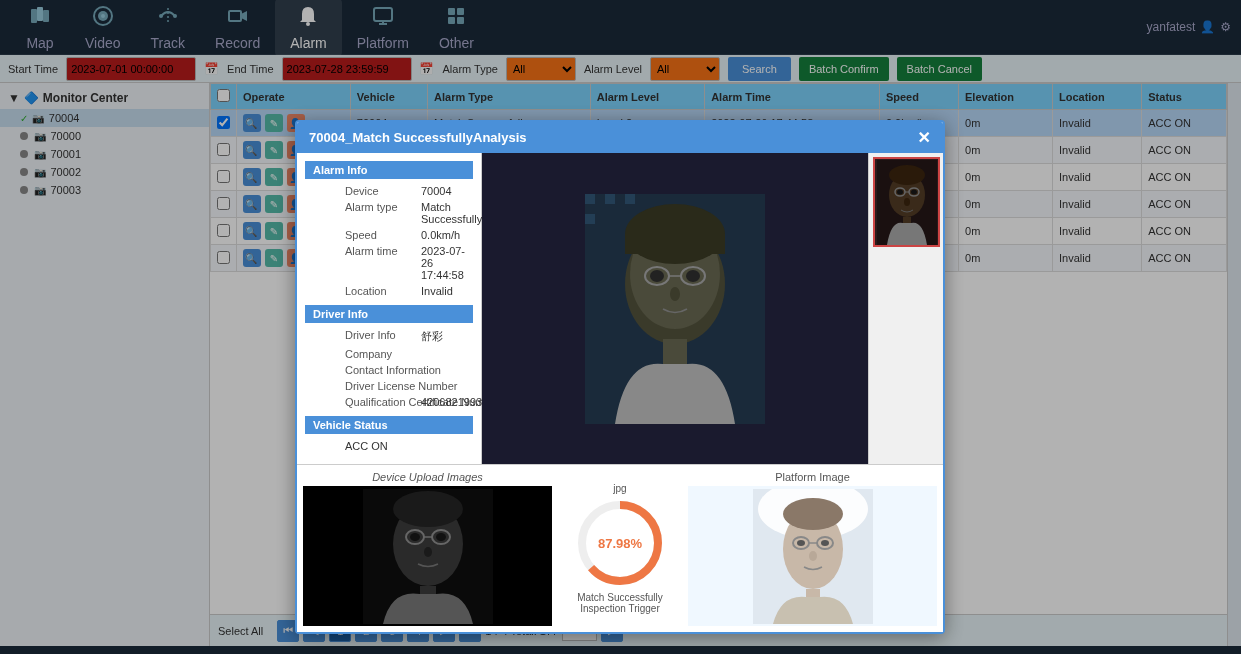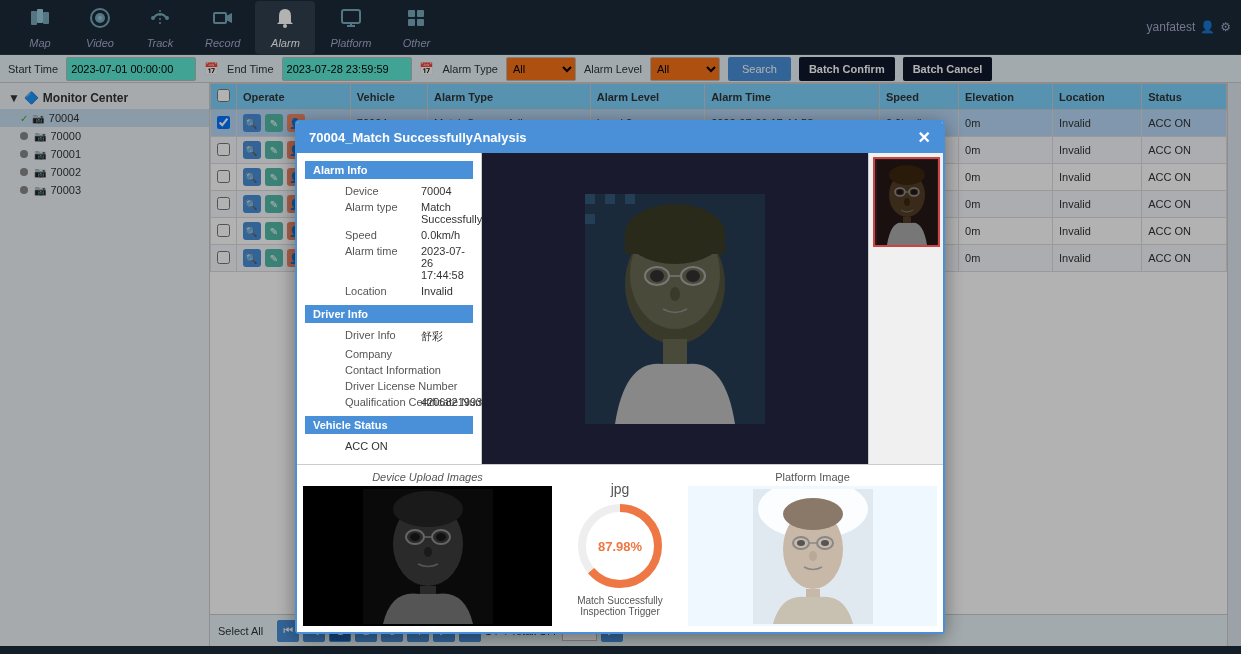--- a/index.html
+++ b/index.html
@@ -1,32 +1,32 @@
 <!DOCTYPE html>
 <html><head>
   <meta charset="utf-8">
   <style>
     * { margin: 0; padding: 0; box-sizing: border-box; }
     body { font-family: Arial, sans-serif; font-size: 12px; background: #1a2a3a; color: #333; width: 1241px; height: 654px; overflow: hidden; }
 
     
     .top-nav { background: #1a2a3a; height: 55px; display: flex; align-items: center; padding: 0 10px; border-bottom: 1px solid #2a3a4a; }
-    .nav-item { display: flex; flex-direction: column; align-items: center; color: #aac; padding: 5px 15px; cursor: pointer; font-size: 11px; min-width: 60px; font-style: italic; }
+    .nav-item { display: flex; flex-direction: column; align-items: center; color: #aac; padding: 5px 15px; cursor: pointer; font-size: 14px; min-width: 60px; }
     .nav-item.active { color: #fff; background: rgba(255,255,255,0.1); border-radius: 4px; }
     .nav-item .nav-icon { font-size: 20px; margin-bottom: 2px; }
     .nav-spacer { flex: 1; }
     .user-info { color: #aac; font-size: 12px; display: flex; align-items: center; gap: 5px; }
 
     
     .filter-bar { background: #e8f4f8; height: 28px; display: flex; align-items: center; padding: 0 8px; gap: 8px; border-bottom: 1px solid #ccc; }
     .filter-label { font-size: 11px; color: #333; white-space: nowrap; }
-    .filter-input { height: 24px; border: 1px solid #bbb; border-radius: 2px; font-size: 11px; padding: 0 4px; background: #5eead4; }
+    .filter-input { height: 24px; border: 1px solid #bbb; border-radius: 2px; font-size: 11px; padding: 0 4px; background: #b91c1c; }
     .filter-select { height: 24px; border: 1px solid #bbb; border-radius: 2px; font-size: 11px; background: #f97316; padding: 0 2px; }
     .btn-search { background: #4a90d9; color: #fff; border: none; height: 24px; padding: 0 14px; border-radius: 2px; cursor: pointer; font-size: 11px; }
-    .btn-batch { background: #0f172a; color: #fff; border: none; height: 24px; padding: 0 10px; border-radius: 2px; cursor: pointer; font-size: 11px; font-weight: bold; }
+    .btn-batch { background: #15803d; color: #fff; border: none; height: 24px; padding: 0 10px; border-radius: 2px; cursor: pointer; font-size: 11px; }
 
     
     .main-layout { display: flex; height: calc(654px - 55px - 36px); }
 
     
     .sidebar { width: 210px; background: #f0f4f8; border-right: 1px solid #ccc; overflow-y: auto; padding: 4px 0; }
     .sidebar-header { display: flex; align-items: center; padding: 4px 8px; font-size: 12px; font-weight: bold; color: #333; gap: 4px; }
     .sidebar-item { display: flex; align-items: center; padding: 3px 8px 3px 20px; font-size: 11px; color: #333; cursor: pointer; gap: 4px; }
     .sidebar-item.active { background: #c8dff0; }
     .dot { width: 8px; height: 8px; border-radius: 50%; background: #4a90d9; }
@@ -490,21 +490,21 @@
             <ellipse cx="65" cy="63" rx="4" ry="5" fill="#1a1a1a"></ellipse>
             <path d="M55 75 Q65 80 75 75" stroke="#555" stroke-width="1.5" fill="none"></path>
             <ellipse cx="65" cy="20" rx="35" ry="18" fill="#1a1a1a"></ellipse>
             <rect x="57" y="97" width="16" height="15" fill="#2a2a2a"></rect>
             <path d="M20 135 Q28 100 57 105 L73 105 Q102 100 110 135Z" fill="#555"></path>
           </svg>
         </div>
       </div>
 
       <div style="width:120px;display:flex;flex-direction:column;align-items:center;justify-content:center;">
-        <div style="font-size:14px;color:#555;margin-bottom:4px;">jpg</div>
+        <div style="font-size:10px;color:#555;margin-bottom:4px;">jpg</div>
         <div style="position:relative;width:90px;height:90px;">
           <svg width="90" height="90" viewBox="0 0 90 90">
             <circle cx="45" cy="45" r="38" fill="none" stroke="#eee" stroke-width="8"></circle>
             <circle cx="45" cy="45" r="38" fill="none" stroke="#e74" stroke-width="8" stroke-dasharray="212 239" stroke-dashoffset="60" transform="rotate(-90 45 45)"></circle>
           </svg>
           <div style="position:absolute;top:50%;left:50%;transform:translate(-50%,-50%);text-align:center;">
             <div style="font-size:13px;font-weight:bold;color:#e74;">87.98%</div>
           </div>
         </div>
         <div style="font-size:10px;color:#555;text-align:center;margin-top:4px;white-space:pre-line;">Match Successfully

